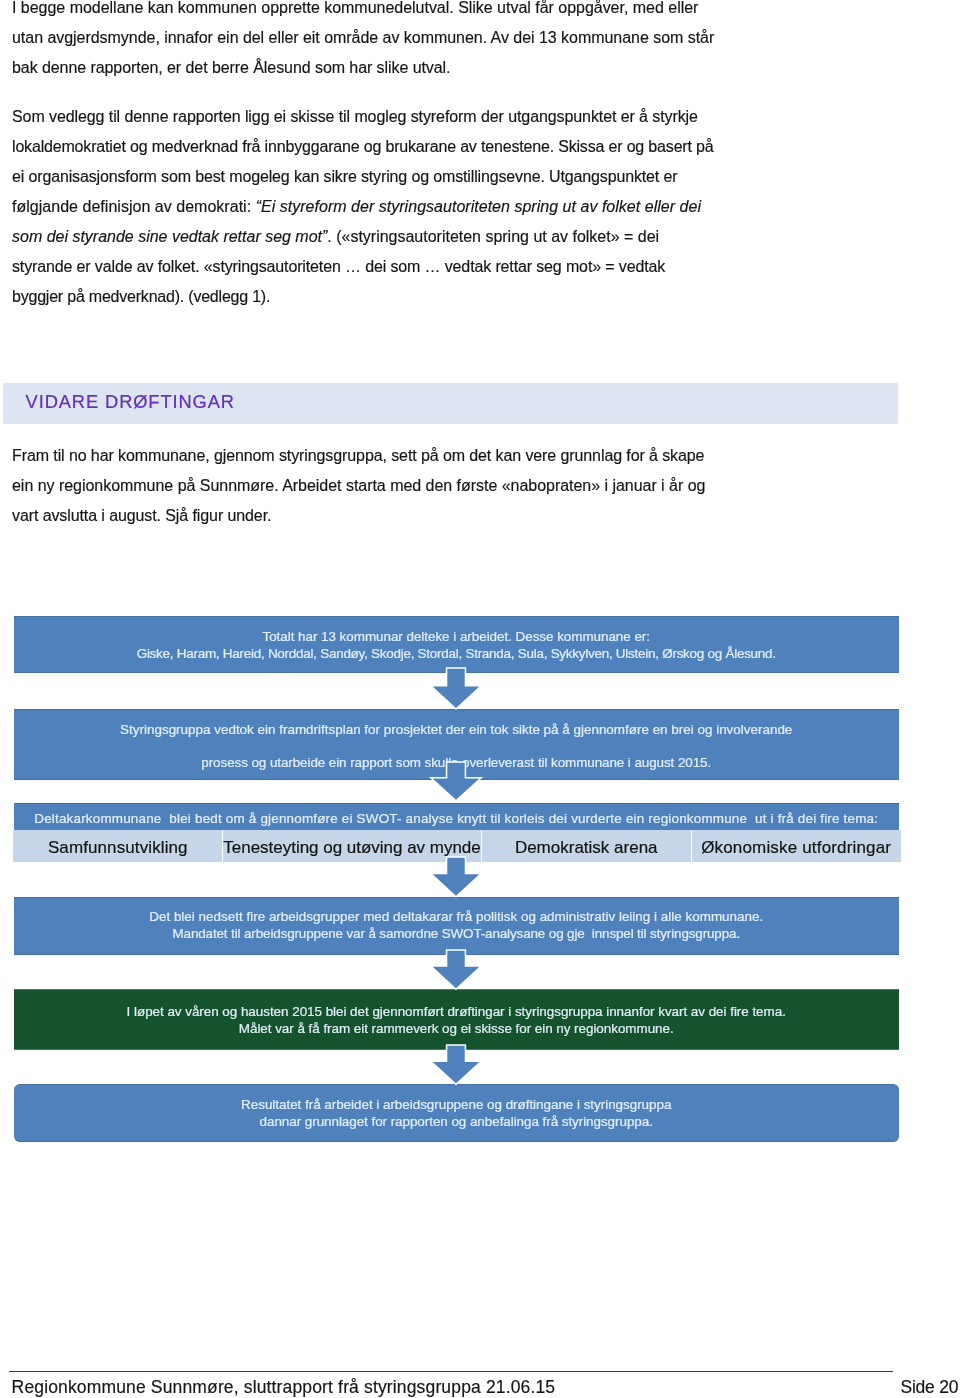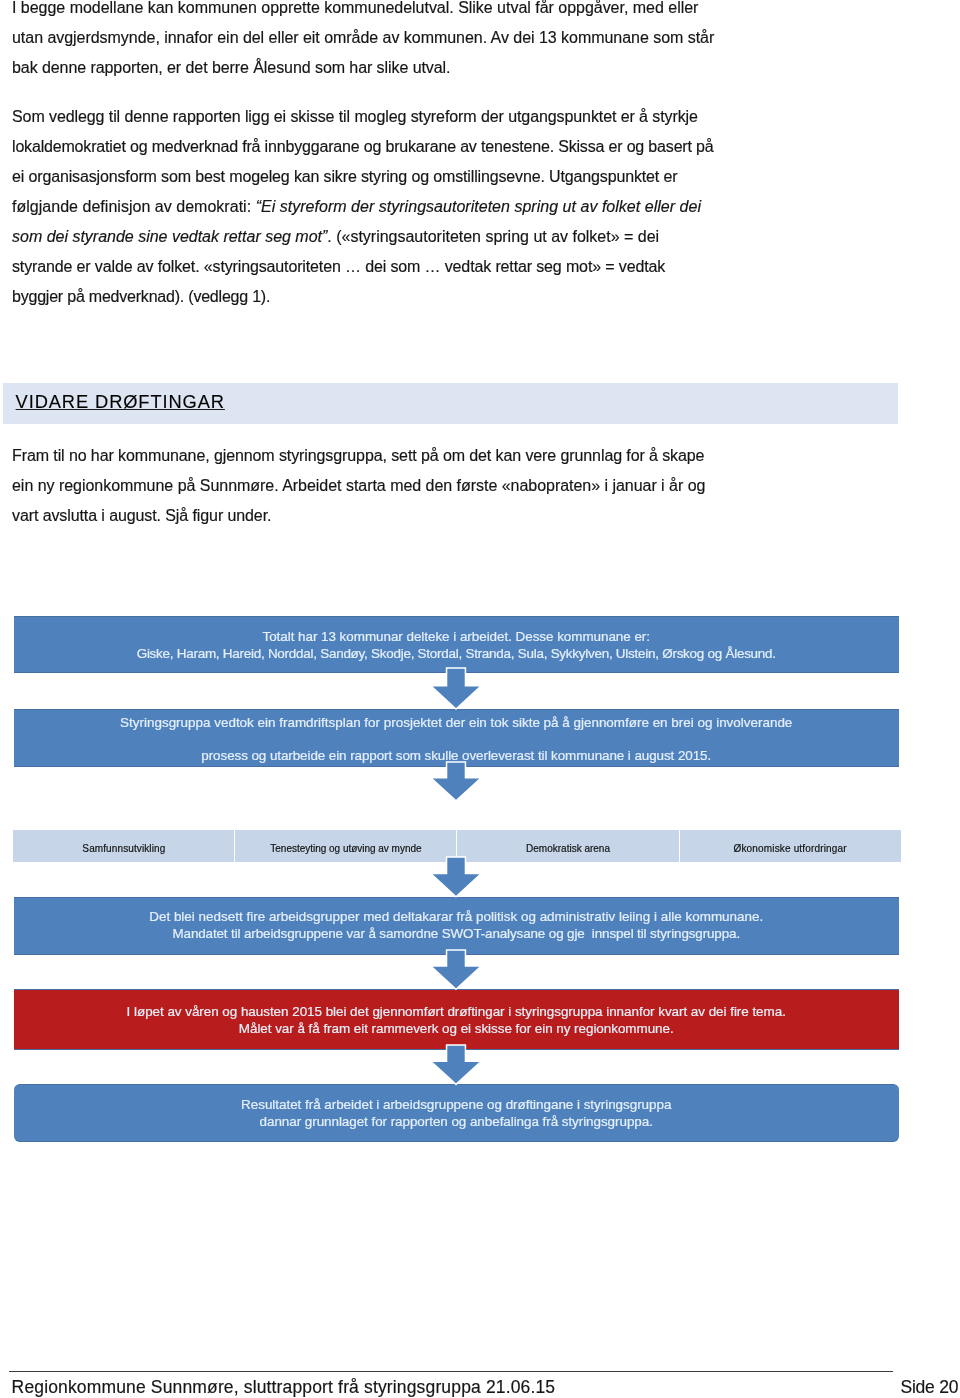--- a/index.html
+++ b/index.html
@@ -19,23 +19,23 @@
     transform:translateZ(0);
   }
   .tline i { font-style:italic; }
 
   
   .heading-band {
     position:absolute; left:2.6px; top:382.6px; width:895.5px; height:41.2px;
     background:#DCE5F1;
   }
   .heading-band .heading-text {
-    position:absolute; left:13px; top:10.1px;
+    position:absolute; left:23px; top:10.1px;
     font-size:18.3px; line-height:1; letter-spacing:0.9px;
-    color:#000000; -webkit-text-stroke:0.14px #1b1b1b; white-space:pre; transform:translateZ(0);text-decoration:underline;
+    color:#6d28d9; -webkit-text-stroke:0.14px #1b1b1b; white-space:pre; transform:translateZ(0);
   }
 
   
   .flow { position:absolute; left:0; top:0; width:960px; height:1398px;margin-top:11px; }
   .fbox {
     position:absolute; left:13.9px; width:884.7px;
     background:#4F81BD; box-sizing:border-box;
     display:flex; flex-direction:column; justify-content:center;
     border-top:1px solid #44719f; border-bottom:1px solid #44719f;
   }
@@ -44,21 +44,21 @@
     color:#E4EFF9; font-size:13.45px; line-height:17.1px; white-space:pre;
     -webkit-text-stroke:0.22px #E4EFF9;
     transform:translateZ(0);
   }
   .fcells {
     position:absolute; left:13.3px; width:887.4px; background:#C6D6E8;
     display:flex; box-sizing:border-box;
   }
   .fcell {
     flex:1 1 0; text-align:left; color:#121212;
-    font-size:10px; white-space:pre; -webkit-text-stroke:0.18px #121212;
+    font-size:17px; white-space:pre; -webkit-text-stroke:0.18px #121212;
     display:flex; align-items:center; justify-content:center;
     border-left:1.2px solid #ffffff; box-sizing:border-box;
     transform:translateZ(0);
   }
   .fcell:first-child { border-left:0; }
   .farrow { position:absolute; overflow:hidden; }
 
   
   .footer-rule {
     position:absolute; left:8.5px; top:1371.2px; width:884px; height:0;
@@ -100,35 +100,38 @@
     <div class="tline" style="top:448.00px;letter-spacing:-0.0979px"><span>Fram til no har kommunane, gjennom styringsgruppa, sett på om det kan vere grunnlag for å skape</span></div>
     <div class="tline" style="top:478.00px;letter-spacing:-0.0323px"><span>ein ny regionkommune på Sunnmøre. Arbeidet starta med den første «nabopraten» i januar i år og</span></div>
     <div class="tline" style="top:508.00px;letter-spacing:-0.0974px"><span>vart avslutta i august. Sjå figur under.</span></div>
   </div>
 </div>
 <div class="flow">
   <div class="fbox" style="top: 605.3px; height: 57px; background-color: rgb(79, 129, 189);">
     <div class="ftext" style="letter-spacing:-0.0377px;transform:translate3d(0,0.00px,0)">Totalt har 13 kommunar delteke i arbeidet. Desse kommunane er:</div>
     <div class="ftext" style="letter-spacing:-0.2463px;transform:translate3d(0,0.00px,0)">Giske, Haram, Hareid, Norddal, Sandøy, Skodje, Stordal, Stranda, Sula, Sykkylven, Ulstein, Ørskog og Ålesund.</div>
   </div>
-  <div class="fbox" style="top: 698.3px; height: 58px; background-color: rgb(79, 129, 189); gap: 16px;">
+  <div class="fbox" style="top: 698.3px; height: 71px; background-color: rgb(79, 129, 189); gap: 16px;">
     <div class="ftext" style="letter-spacing:0.0000px;transform:translate3d(0,0.70px,0)">Styringsgruppa vedtok ein framdriftsplan for prosjektet der ein tok sikte på å gjennomføre en brei og involverande</div>
     <div class="ftext" style="letter-spacing:-0.0833px;transform:translate3d(0,0.70px,0)">prosess og utarbeide ein rapport som skulle overleverast til kommunane i august 2015.</div>
+  </div>
+  <div class="fbox" style="top: 791.5px; height: 29px; background-color: rgb(79, 129, 189);">
+    <div class="ftext" style="letter-spacing:0.1919px;transform:translate3d(0,1.90px,0)">Deltakarkommunane  blei bedt om å gjennomføre ei SWOT- analyse knytt til korleis dei vurderte ein regionkommune  ut i frå dei fire tema:</div>
   </div>
   <div class="fcells" style="top: 819.3px; height: 31.5px; background-color: rgb(198, 214, 232);">
     <div class="fcell" style="letter-spacing:0.1062px"><span style="transform:translate3d(0,2.00px,0);display:inline-block">Samfunnsutvikling</span></div>
     <div class="fcell" style="letter-spacing:-0.0161px"><span style="transform:translate3d(0,2.00px,0);display:inline-block">Tenesteyting og utøving av mynde</span></div>
     <div class="fcell" style="letter-spacing:0.0000px"><span style="transform:translate3d(0,2.00px,0);display:inline-block">Demokratisk arena</span></div>
     <div class="fcell" style="letter-spacing:0.1682px"><span style="transform:translate3d(0,2.00px,0);display:inline-block">Økonomiske utfordringar</span></div>
   </div>
   <div class="fbox" style="top: 885.6px; height: 58.2px; background-color: rgb(79, 129, 189);">
     <div class="ftext" style="letter-spacing:0.0076px;transform:translate3d(0,-1.10px,0)">Det blei nedsett fire arbeidsgrupper med deltakarar frå politisk og administrativ leiing i alle kommunane.</div>
     <div class="ftext" style="letter-spacing:-0.1290px;transform:translate3d(0,-1.10px,0)">Mandatet til arbeidsgruppene var å samordne SWOT-analysane og gje  innspel til styringsgruppa.</div>
   </div>
-  <div class="fbox" style="top: 978.3px; height: 60.4px; background-color: #b91c1c;">
+  <div class="fbox" style="top: 978.3px; height: 60.4px; background-color: #14532d;">
     <div class="ftext" style="letter-spacing:-0.0354px;transform:translate3d(0,1.40px,0)">I løpet av våren og hausten 2015 blei det gjennomført drøftingar i styringsgruppa innanfor kvart av dei fire tema.</div>
     <div class="ftext" style="letter-spacing:-0.0394px;transform:translate3d(0,1.40px,0)">Målet var å få fram eit rammeverk og ei skisse for ein ny regionkommune.</div>
   </div>
   <div class="fbox" style="top: 1073.1px; height: 57.5px; background-color: rgb(79, 129, 189); border-radius: 6px;">
     <div class="ftext" style="letter-spacing:-0.0306px;transform:translate3d(0,0.00px,0)">Resultatet frå arbeidet i arbeidsgruppene og drøftingane i styringsgruppa</div>
     <div class="ftext" style="letter-spacing:-0.0523px;transform:translate3d(0,0.00px,0)">dannar grunnlaget for rapporten og anbefalinga frå styringsgruppa.</div>
   </div>
   <svg class="farrow" style="left:431.3px;top:658.30px;width:50px;height:40.00px;overflow:visible" viewBox="0 -4 50 40.000">
       <polygon points="15.55,-5 34.45,-5 34.45,12.80 50.2,12.80 25,36.00 -0.2,12.80 15.55,12.80" fill="#4F81BD" stroke="#FFFFFF" stroke-width="1.5" stroke-linejoin="miter"></polygon>
     </svg>

